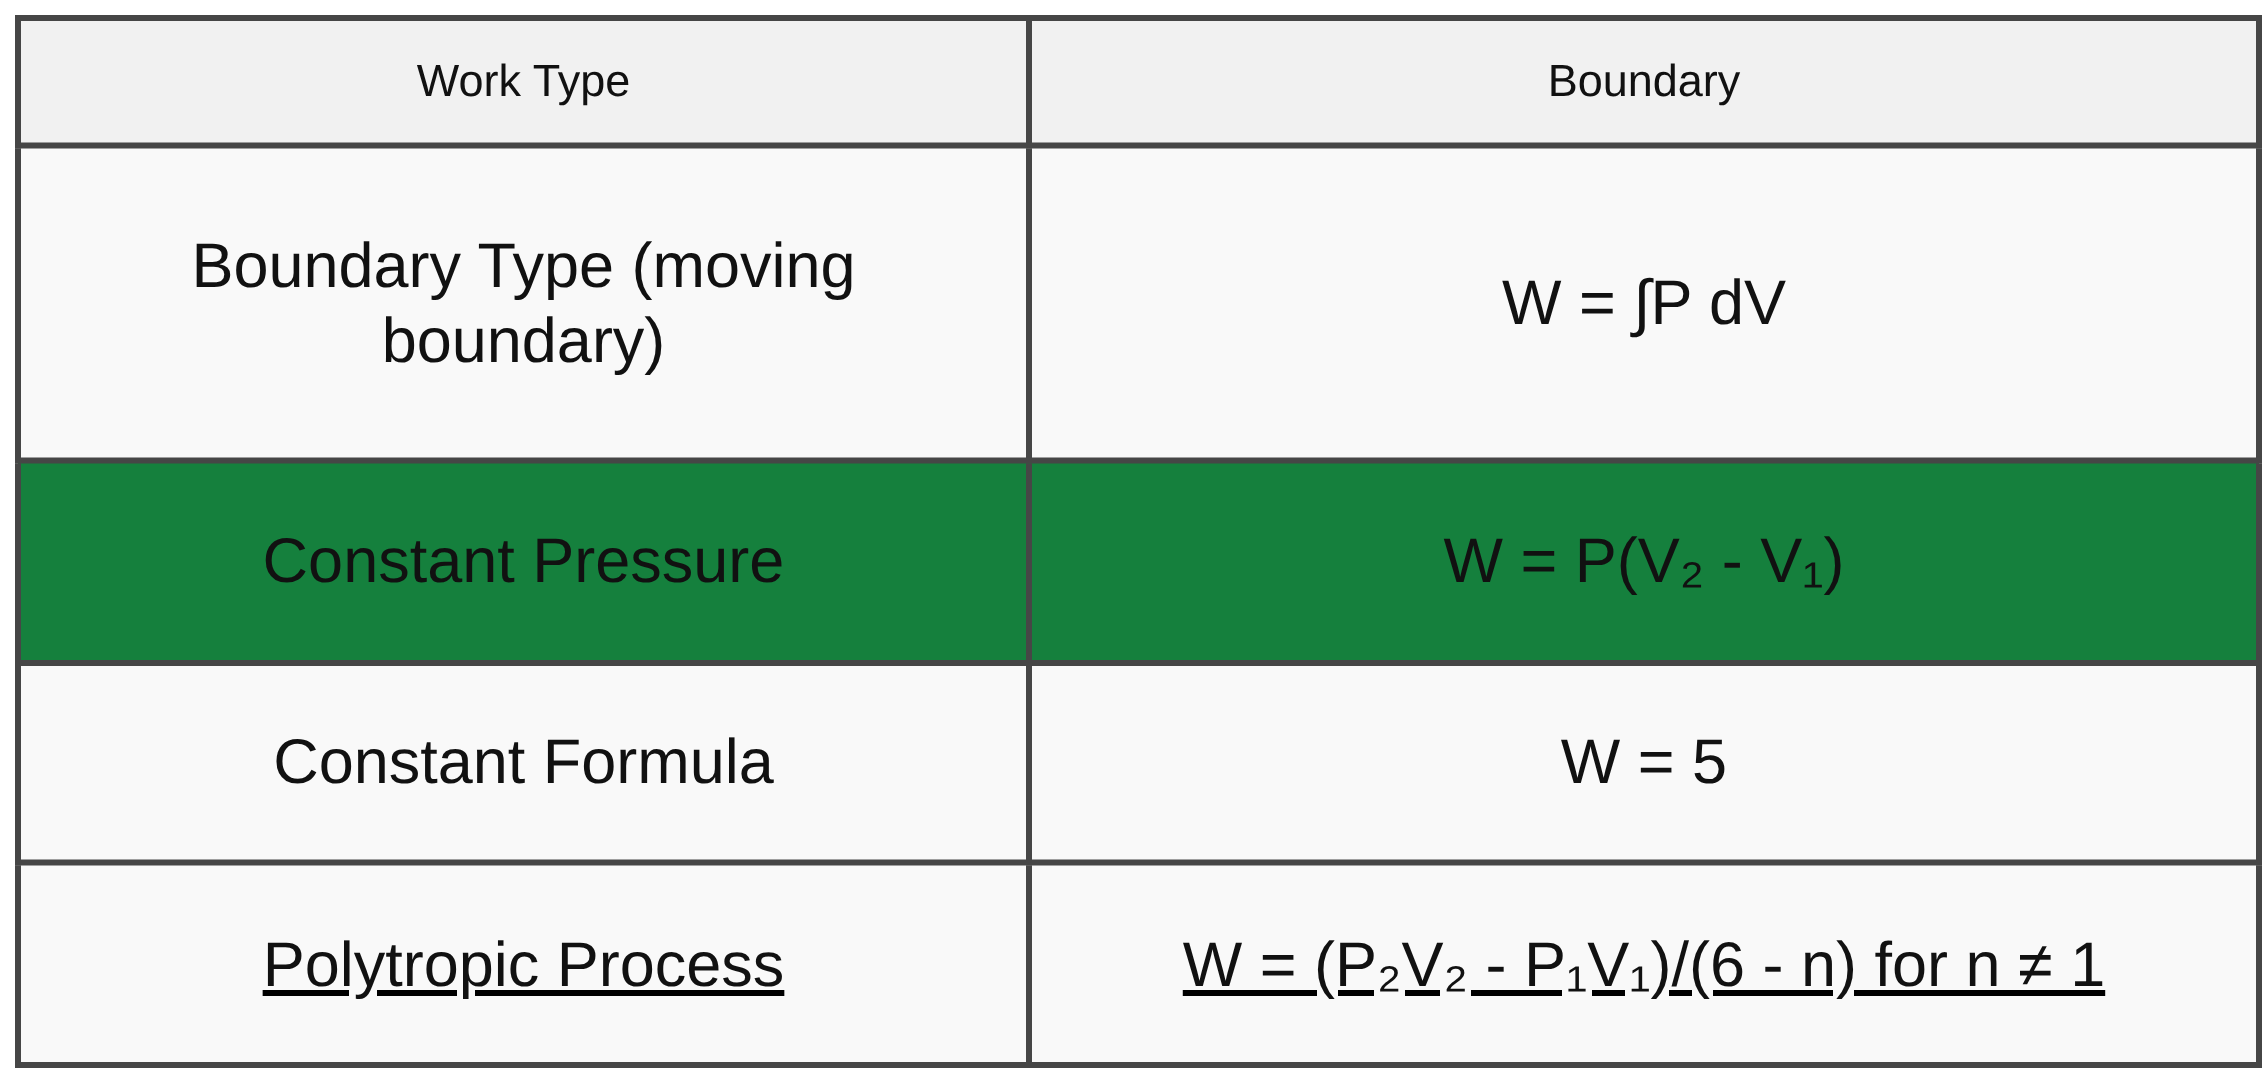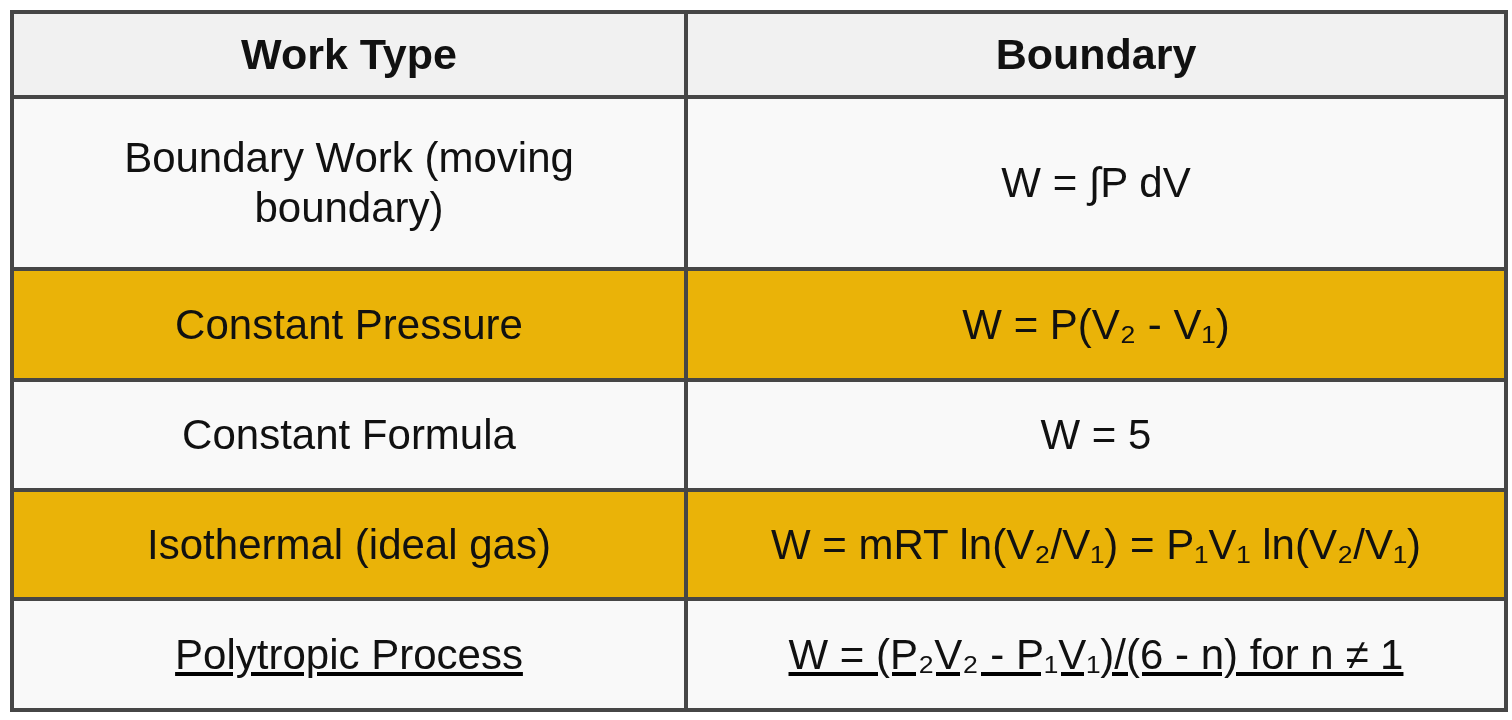--- a/index.html
+++ b/index.html
@@ -27,71 +27,67 @@
   table.formula-table td {
     border: 4px solid #464646;
     text-align: center;
     vertical-align: middle;
     color: #111111;
     padding: 14px 24px;
     line-height: 1.18;
     overflow-wrap: break-word;
   }
   table.formula-table th {
-    font-size: 43px;
-    font-weight: bold;
+    font-size: 30px;
+    font-weight: normal;
     background: #f1f1f1;
   }
   table.formula-table td {
     font-size: 42px;
     font-weight: normal;
   }
   col.c-worktype { width: 674px; }
   col.c-formula  { width: 820px; }
   tr.hdr        { height: 85px; }
   tr.r0         { height: 135px; }
   tr.r1         { height: 87px; }
   tr.r2         { height: 86px; }
   tr.r3         { height: 86px; }
   tr.r4         { height: 87px; text-decoration: underline; }
   tr.r5         { height: 136px; }
   tr.stripe td  { background: #f9f9f9; }
-  tr.plain td   { background: #eab308; }
+  tr.plain td   { background: #15803d; }
 </style>
 </head>
 <body>
 
 <div class="page">
   <table class="formula-table">
     <colgroup>
       <col class="c-worktype">
       <col class="c-formula">
     </colgroup>
     <thead>
       <tr class="hdr">
         <th>Work Type</th>
         <th>Boundary</th>
       </tr>
     </thead>
     <tbody>
       <tr class="r0 stripe">
-        <td>Boundary Work (moving boundary)</td>
+        <td>Boundary Type (moving boundary)</td>
         <td>W = ∫P dV</td>
       </tr>
       <tr class="r1 plain">
         <td>Constant Pressure</td>
         <td>W = P(V₂ - V₁)</td>
       </tr>
       <tr class="r2 stripe">
         <td>Constant Formula</td>
         <td>W = 5</td>
       </tr>
-      <tr class="r3 plain">
-        <td>Isothermal (ideal gas)</td>
-        <td>W = mRT ln(V₂/V₁) = P₁V₁ ln(V₂/V₁)</td>
-      </tr>
       <tr class="r4 stripe">
         <td>Polytropic Process</td>
         <td>W = (P₂V₂ - P₁V₁)/(6 - n) for n ≠ 1</td>
       </tr>
     </tbody>
   </table>
 </div>
 
 </body></html>

